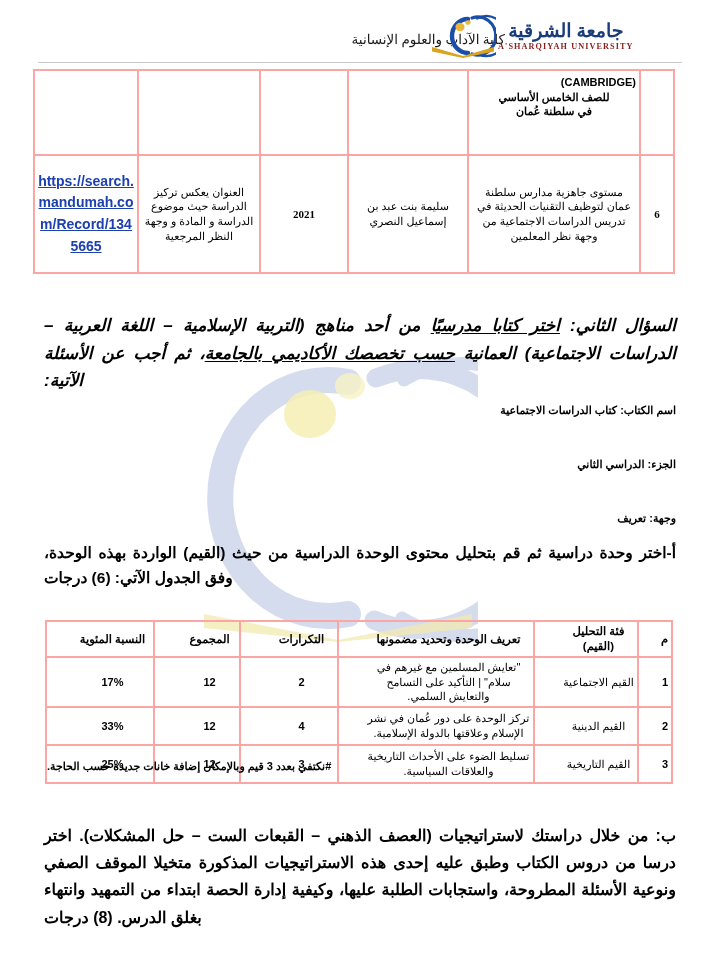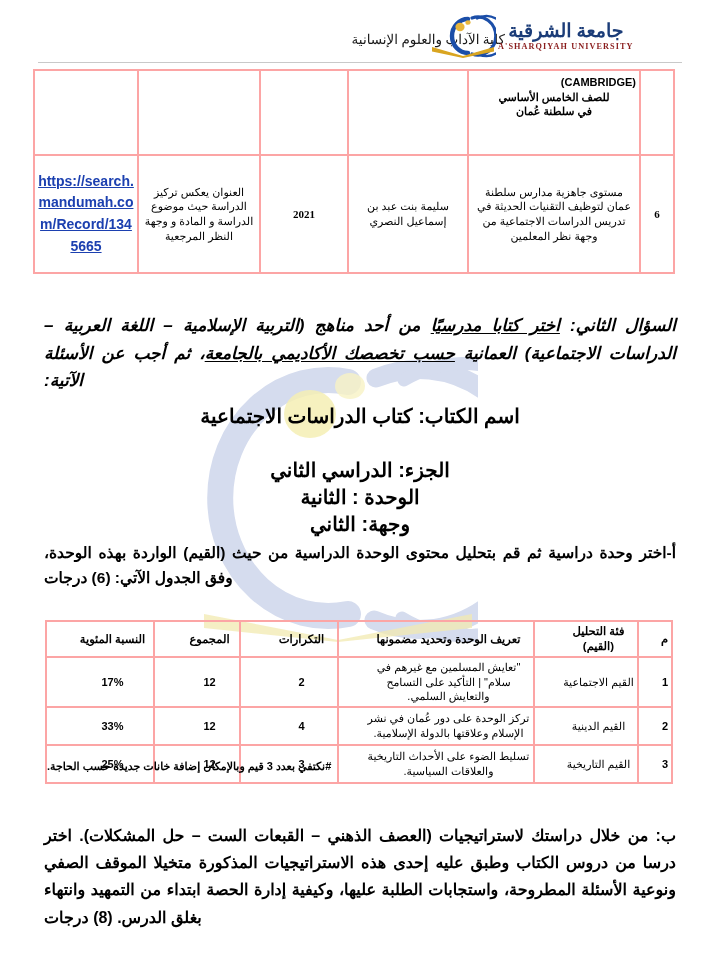--- a/index.html
+++ b/index.html
@@ -161,23 +161,23 @@
     text-align: justify; text-align-last: left; font-style: italic;
   }
   #q2-block u { text-decoration: underline; text-underline-offset: 2px; }
 
   .meta-line {
     position: absolute;
     right: 44px;
     width: 632px;
     font-family: "Liberation Sans", sans-serif;
     font-weight: 700;
-    font-size: 20px;
+    font-size: 11px;
     direction: rtl;
-    text-align: center;
+    text-align: right;
     color: #000;
   }
   #meta-1 { top: 404px; }
   #meta-2 { top: 431px; }
   #meta-3 { top: 458px; }
   #meta-4 { top: 485px; }
   #meta-5 { top: 512px; }
 
   #part-a {
     right: 44px; top: 540px; width: 632px;
@@ -263,27 +263,23 @@
   </div>
 
   <div id="meta-1" class="meta-line">
     <span>اسم الكتاب:</span>
     <span>كتاب الدراسات الاجتماعية</span>
   </div>
   <div id="meta-3" class="meta-line">
     <span>الجزء:</span>
     <span>الدراسي الثاني</span>
   </div>
-  <div id="meta-4" class="meta-line">
-    <span>الوحدة :</span>
-    <span>الثانية</span>
-  </div>
   <div id="meta-5" class="meta-line">
     <span>وجهة:</span>
-    <span>الثاني</span>
+    <span>تعريف</span>
   </div>
 
   <div id="part-a" class="para">أ-اختر وحدة دراسية ثم قم بتحليل محتوى الوحدة الدراسية من حيث (القيم) الواردة بهذه الوحدة، وفق الجدول الآتي: (6) درجات</div>
 
   <table id="analysis-table" class="doc-table">
     <thead>
       <tr>
         <th class="a-m">م</th>
         <th class="a-cat">فئة التحليل (القيم)</th>
         <th class="a-def">تعريف الوحدة وتحديد مضمونها</th>

